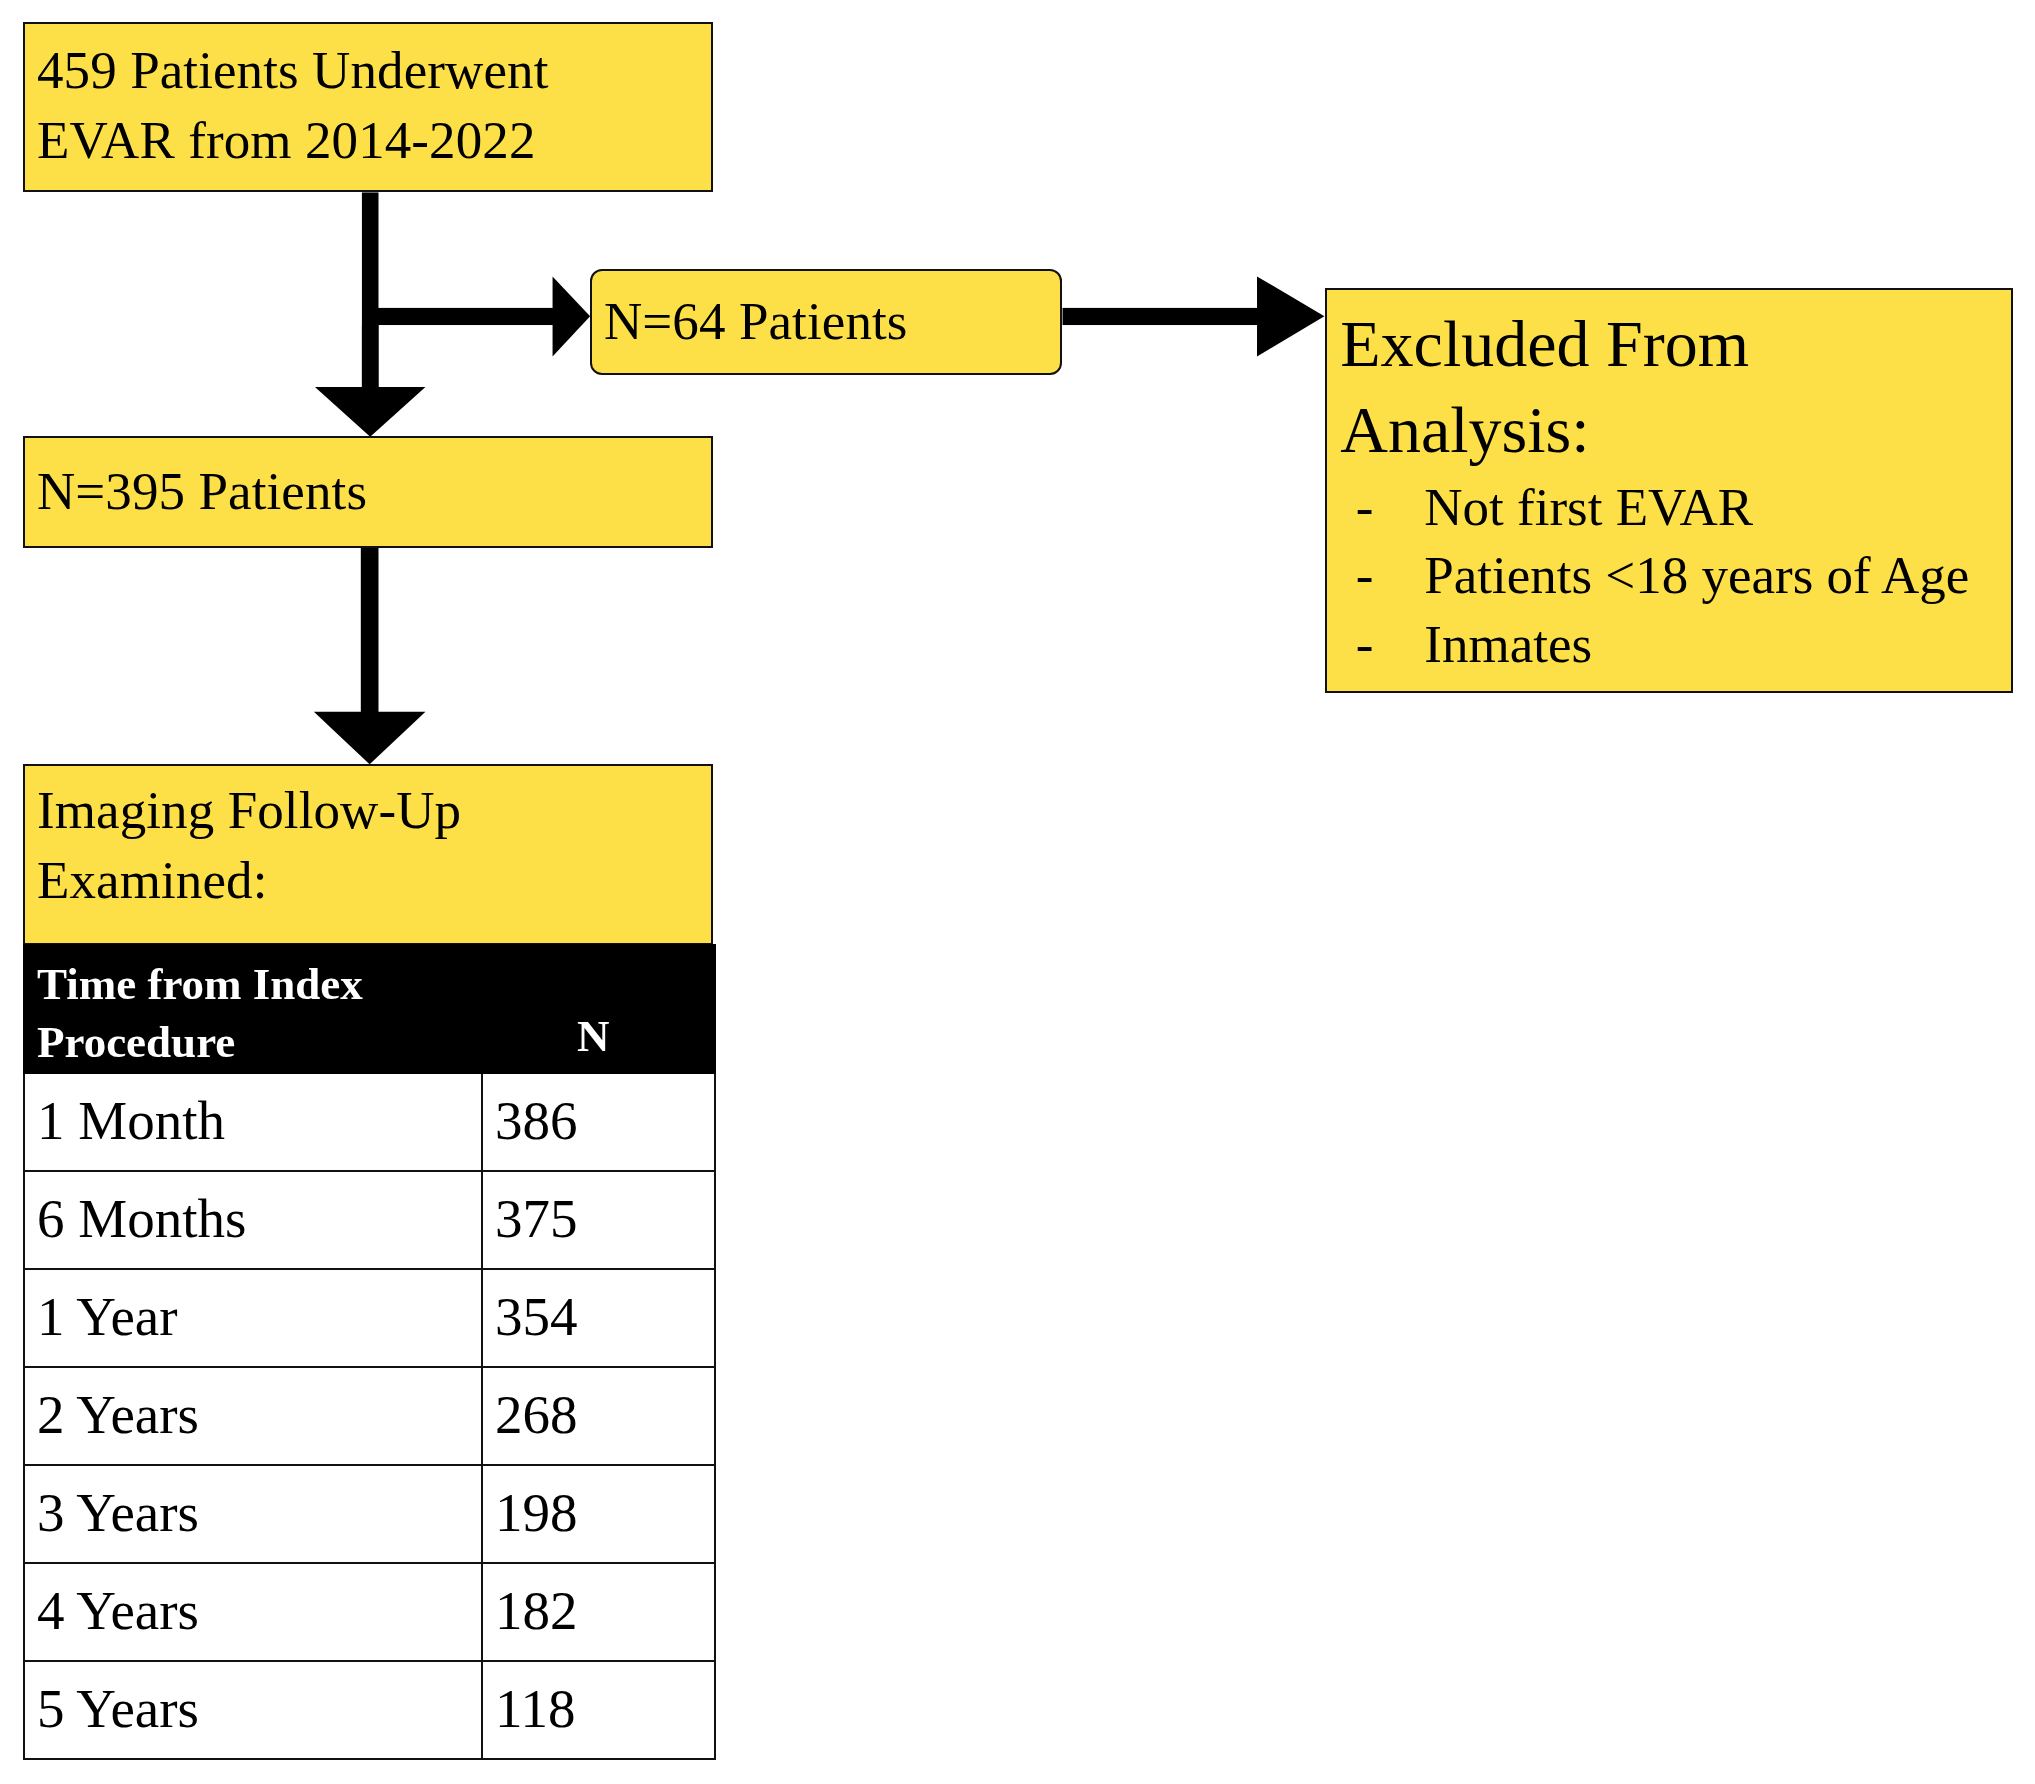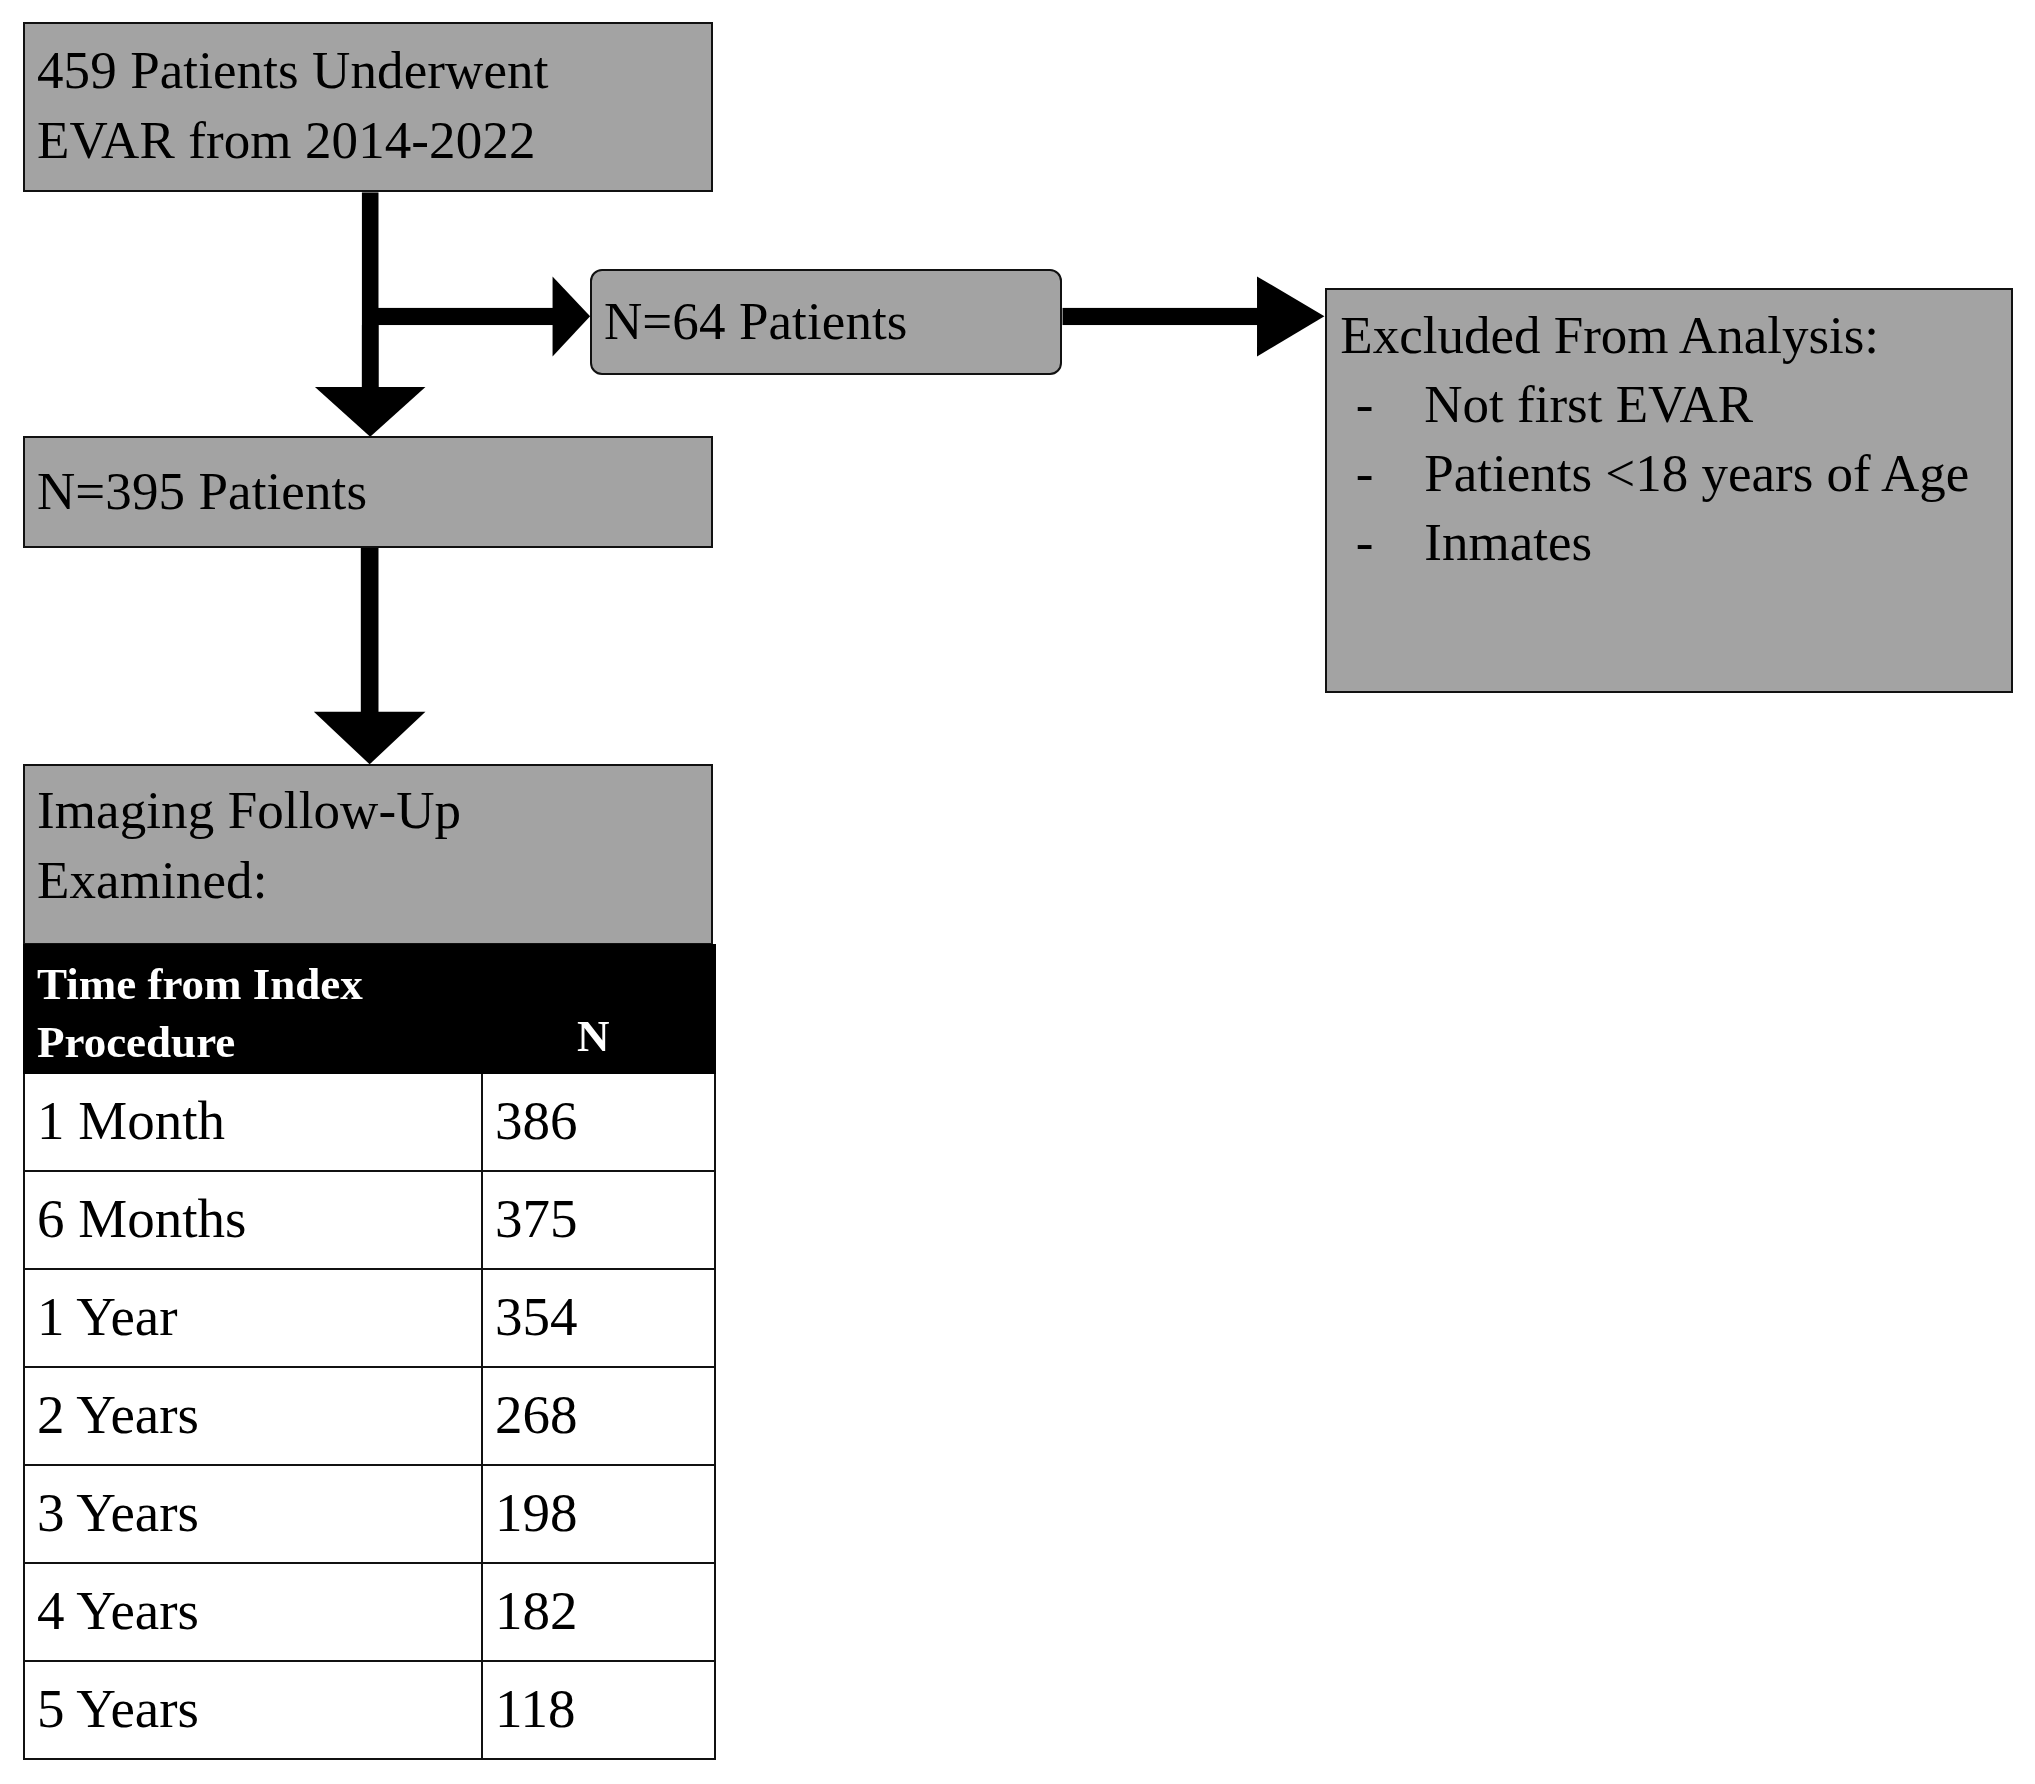--- a/index.html
+++ b/index.html
@@ -17,21 +17,21 @@
     height: 1785px;
     background: #ffffff;
     overflow: hidden;
   }
 
   
   .flowbox {
     position: absolute;
     box-sizing: border-box;
     border: 2.8px solid #111111;
-    background: #a3a3a3;
+    background: #fde047;
   }
   .boxtext {
     font-size: 53px;
     line-height: 1.32;
     letter-spacing: 0.1px;
     white-space: pre-line;
   }
 
   
   #box-start {
@@ -60,21 +60,21 @@
 
   
   #box-exclusion {
     left: 1325px;
     top: 288px;
     width: 688px;
     height: 405px;
     padding: 11px 0 0 13.3px;
   }
   #box-exclusion .exclusion-title {
-    font-size: 53px;
+    font-size: 66px;
     line-height: 1.30;
   }
   #box-exclusion ul.exclusion-list {
     list-style: none;
     margin: 0;
     padding: 0;
   }
   #box-exclusion ul.exclusion-list li {
     position: relative;
     font-size: 53px;

